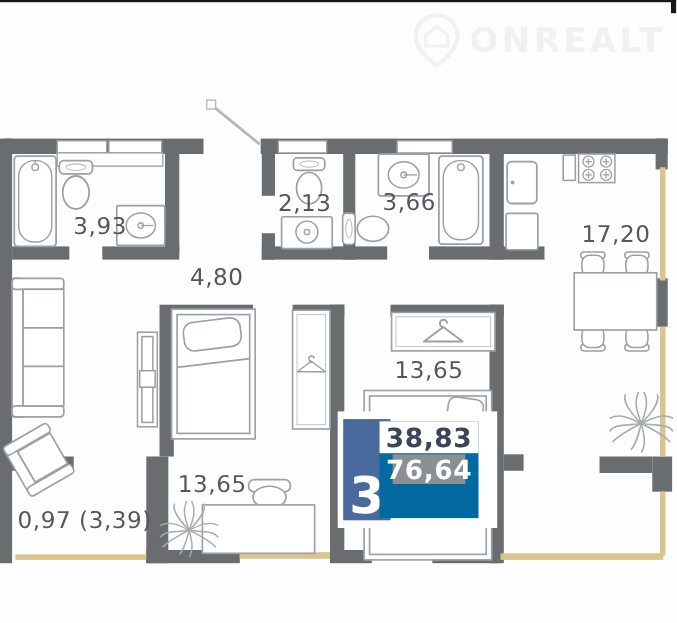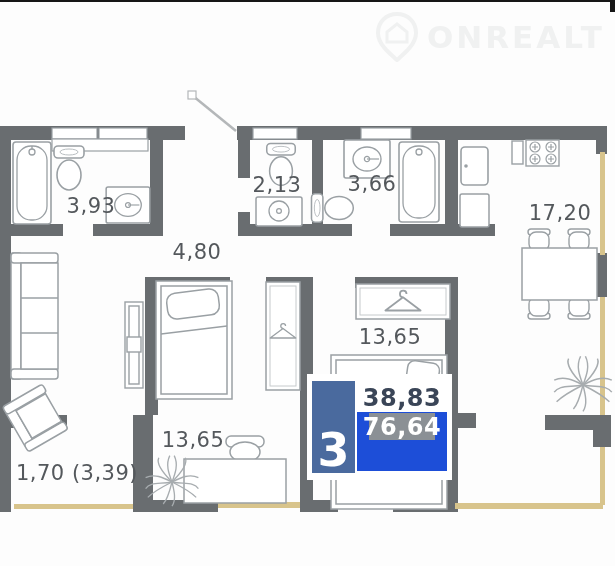--- a/index.html
+++ b/index.html
@@ -19,21 +19,21 @@
     color:#f0f1f1;user-select:none;
   }
   .watermark .brand{font-size:31px;font-weight:bold;letter-spacing:3px;}
   
   .stats{position:absolute;left:310px;top:377px;width:139px;height:100px;box-shadow:0 0 0 3px #ffffff;background:#ffffff;}
   .stats .blue{
     position:absolute;left:2px;top:4px;width:43px;height:92px;background:#4a6a9e;
     color:#ffffff;display:flex;align-items:flex-end;justify-content:center;
     font-size:46px;font-weight:bold;line-height:0.85;padding-bottom:3px;box-sizing:border-box;
   }
-  .stats .rows{position:absolute;left:47px;top:6px;width:90px;height:88px;background:#1d4ed8;}
+  .stats .rows{position:absolute;left:35px;top:6px;width:90px;height:88px;background:#0369a1;}
   .stats .row{
     display:flex;align-items:center;justify-content:center;
     font-weight:bold;font-size:24px;letter-spacing:0.5px;box-sizing:border-box;
   }
   .stats .r1{height:29px;color:#3a4557;background:#ffffff;}
   .stats .r2{height:27px;color:#ffffff;background:#8b9095;margin:1px 12px;}
   .stats .r3{height:30px;color:#3c568b;background:#ffffff;}
 </style>
 </head>
 <body>
@@ -256,21 +256,21 @@
     </g>
   </svg>
 
   <div class="room-label" style="left:91px;top:206px;">3,93</div>
   <div class="room-label" style="left:277px;top:185px;">2,13</div>
   <div class="room-label" style="left:372px;top:184px;">3,66</div>
   <div class="room-label" style="left:560px;top:192px;margin-top:21px;">17,20</div>
   <div class="room-label" style="left:197px;top:252px;">4,80</div>
   <div class="room-label" style="left:193px;top:440px;">13,65</div>
   <div class="room-label" style="left:390px;top:337px;">13,65</div>
-  <div class="room-label" style="left:77px;top:473px;">1,70 (3,39)</div>
+  <div class="room-label" style="left:77px;top:473px;">0,97 (3,39)</div>
 
   <div class="stats">
     <div class="blue">3</div>
     <div class="rows">
       <div class="row r1">38,83</div>
       <div class="row r2">76,64</div>
     </div>
   </div>
 
 </div>

